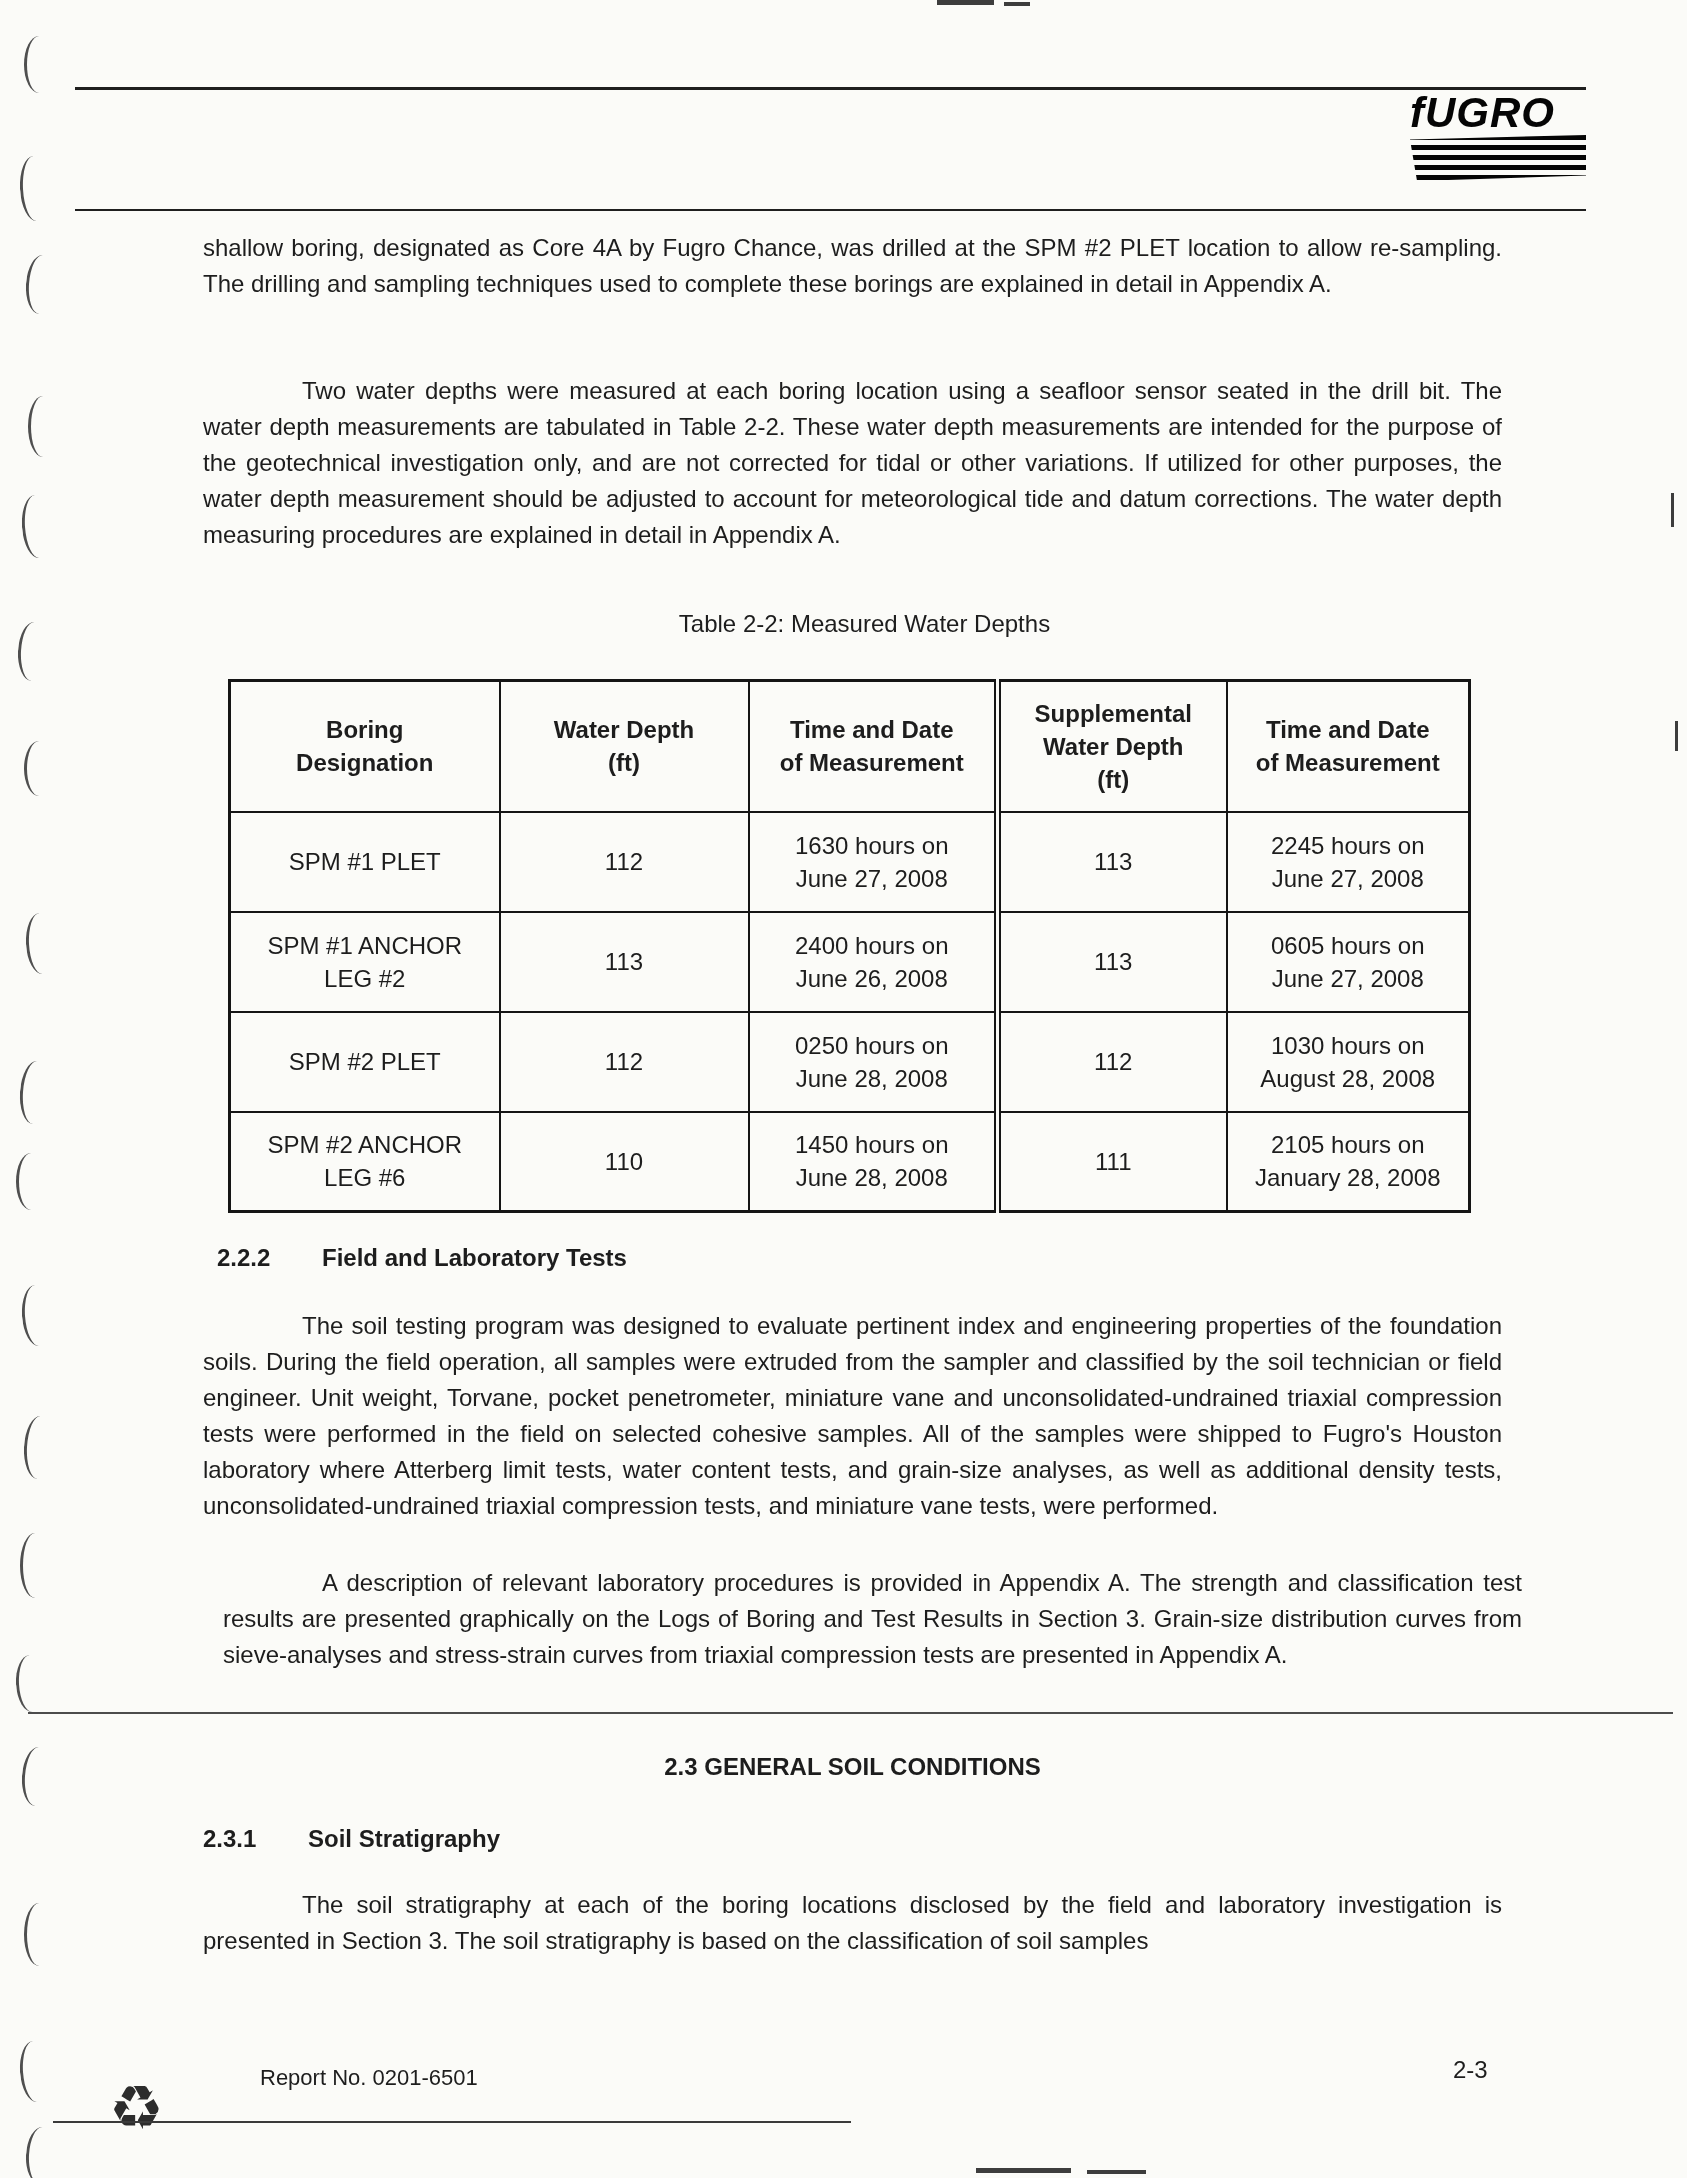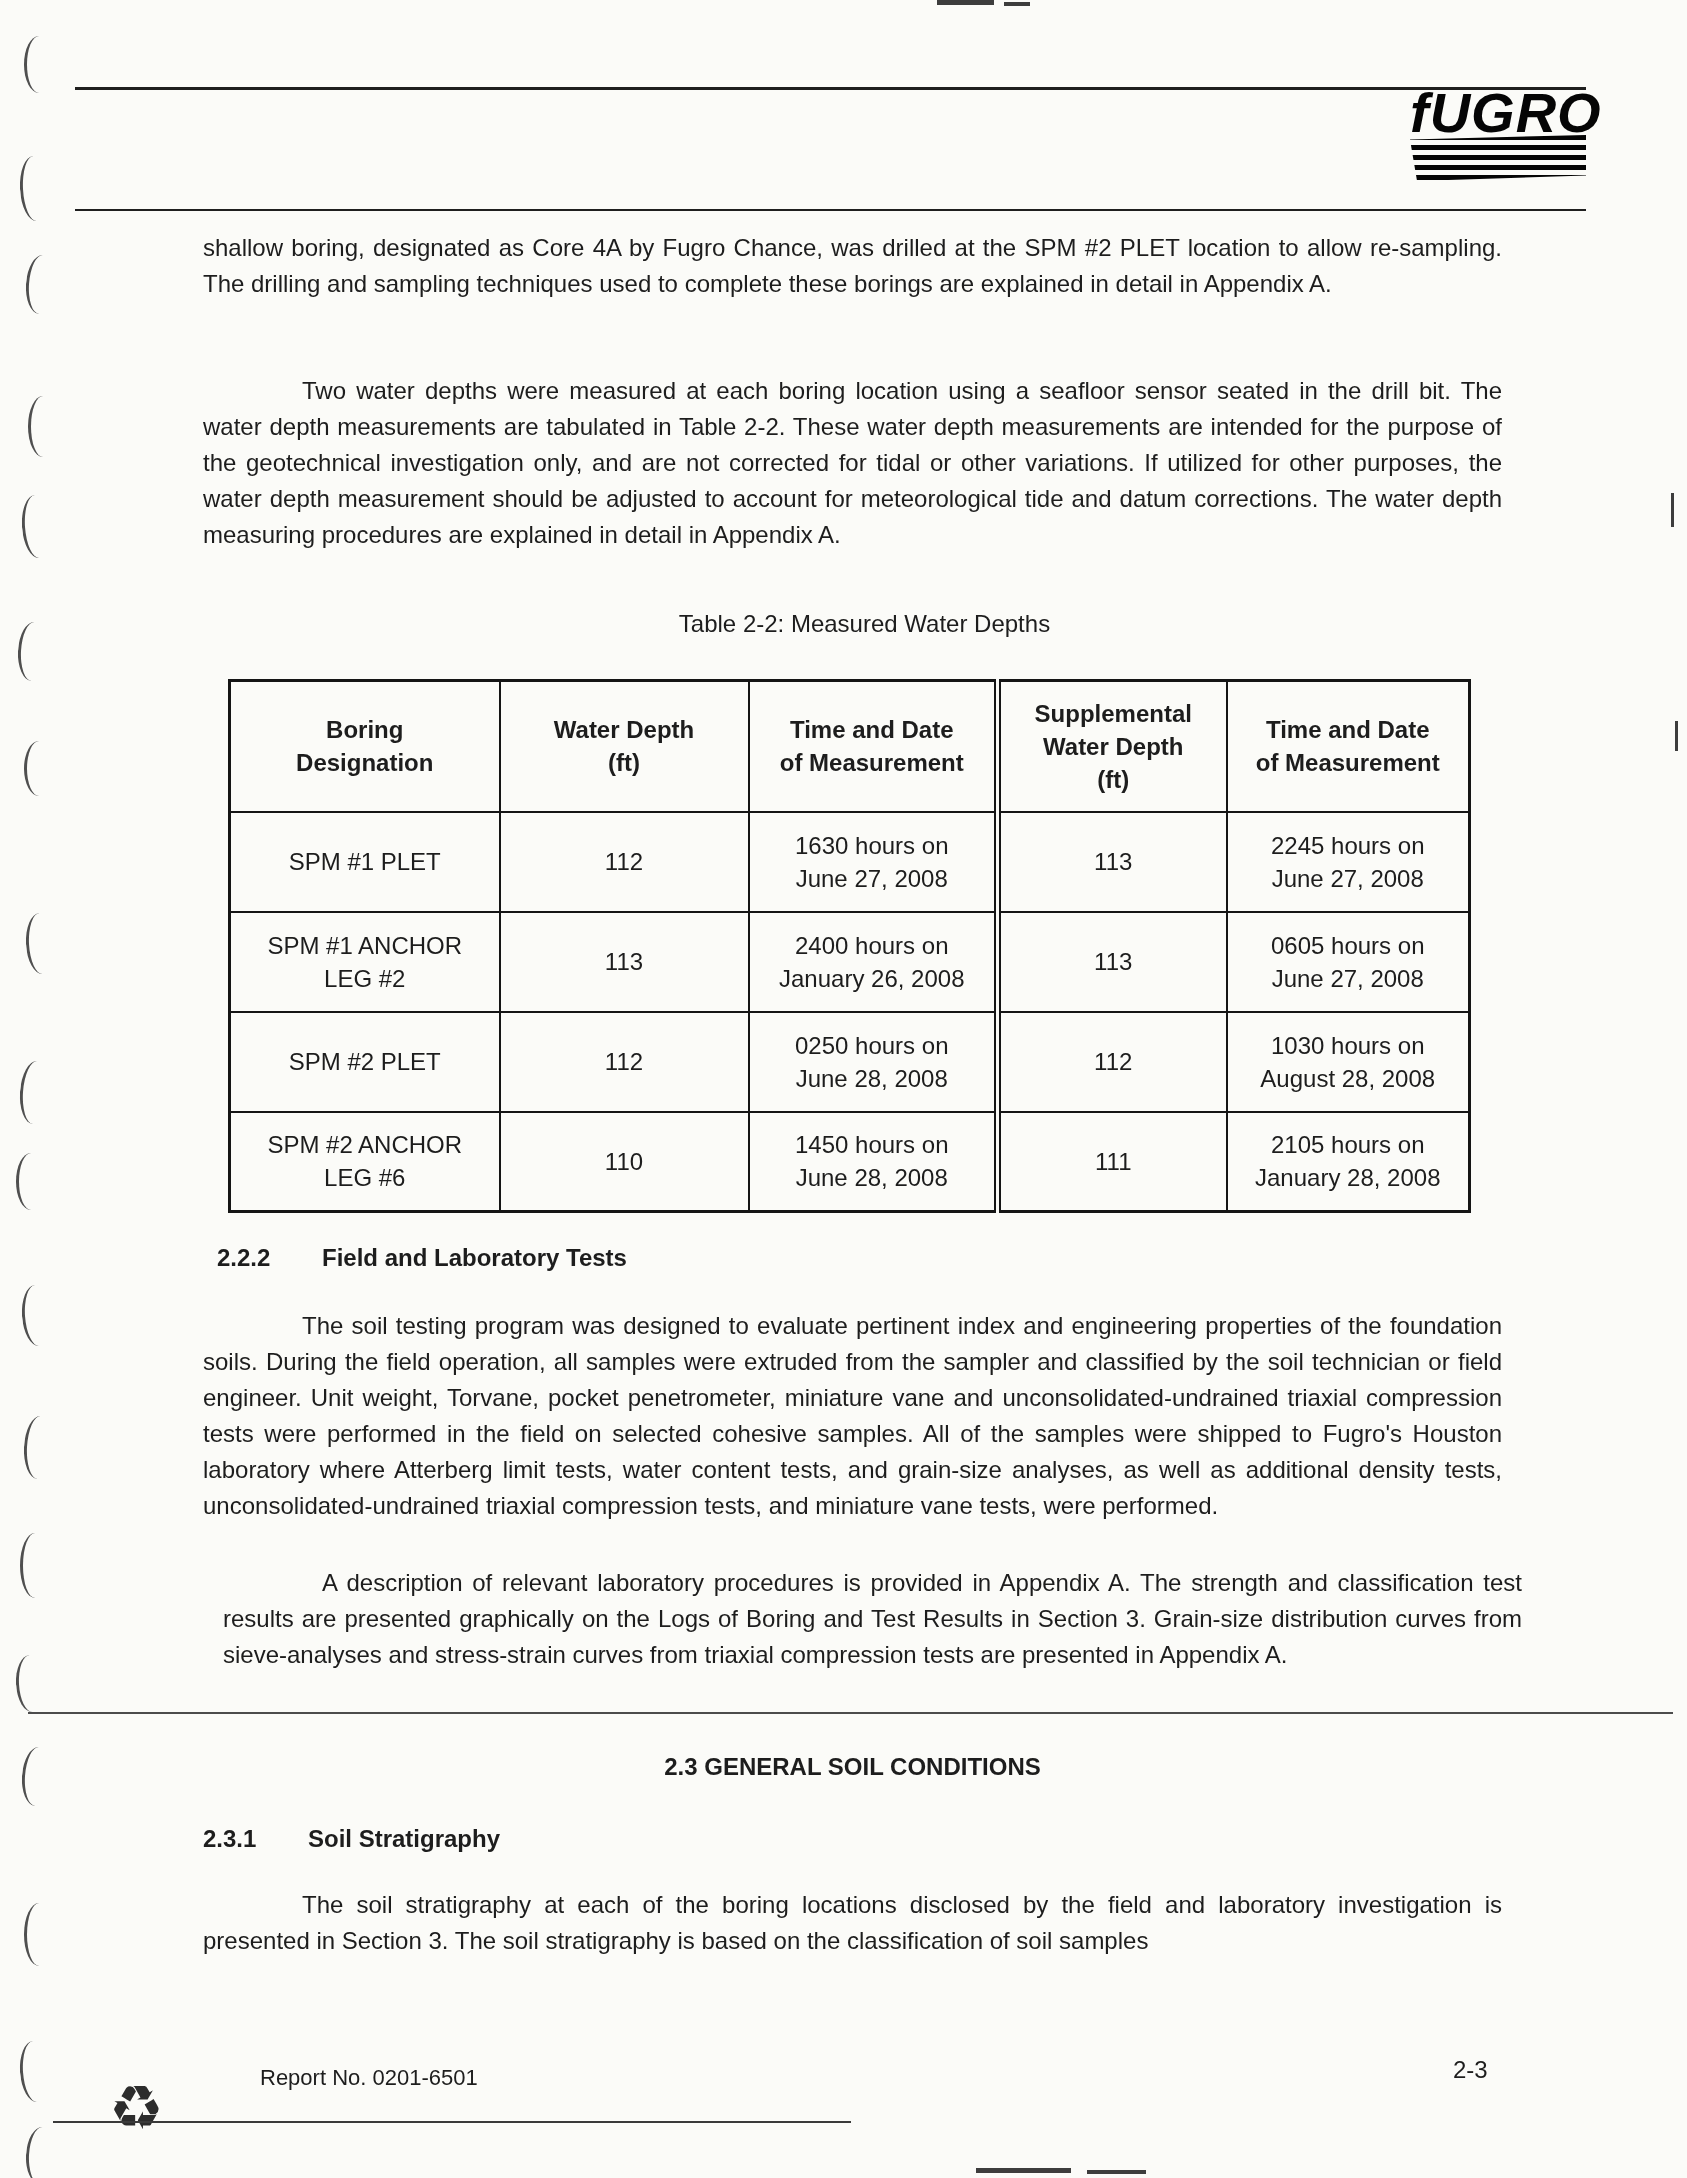--- a/index.html
+++ b/index.html
@@ -52,21 +52,21 @@
     position:absolute; width:30px;
     border-left:3px solid #3d3d3d;
     border-radius:50%;
     opacity:.9;
   }
   .tick { position:absolute; background:#3d3d3d; }
   
   .logo { position:absolute; left:1410px; top:93px; width:176px; }
   .logo-text {
     font-weight:bold; font-style:italic;
-    font-size:56px; line-height:40px; letter-spacing:1px;
+    font-size:42px; line-height:40px; letter-spacing:1px;
     color:#050505; white-space:nowrap;
   }
   .logo-flag {
     height:46px; margin-top:2px;
     background:repeating-linear-gradient(to bottom,#050505 0 5px,#fbfbf8 5px 10px);
     clip-path:polygon(0 10%, 100% 0, 100% 88%, 4% 100%);
   }
   .recycle {
     position:absolute; left:109px; top:2077px;
     font-size:61px; line-height:61px; color:#2c2c2c;
@@ -124,21 +124,21 @@
 June 27, 2008</td>
         <td>113</td>
         <td>2245 hours on
 June 27, 2008</td>
       </tr>
       <tr>
         <td>SPM #1 ANCHOR
 LEG #2</td>
         <td>113</td>
         <td>2400 hours on
-January 26, 2008</td>
+June 26, 2008</td>
         <td>113</td>
         <td>0605 hours on
 June 27, 2008</td>
       </tr>
       <tr>
         <td>SPM #2 PLET</td>
         <td>112</td>
         <td>0250 hours on
 June 28, 2008</td>
         <td>112</td>

